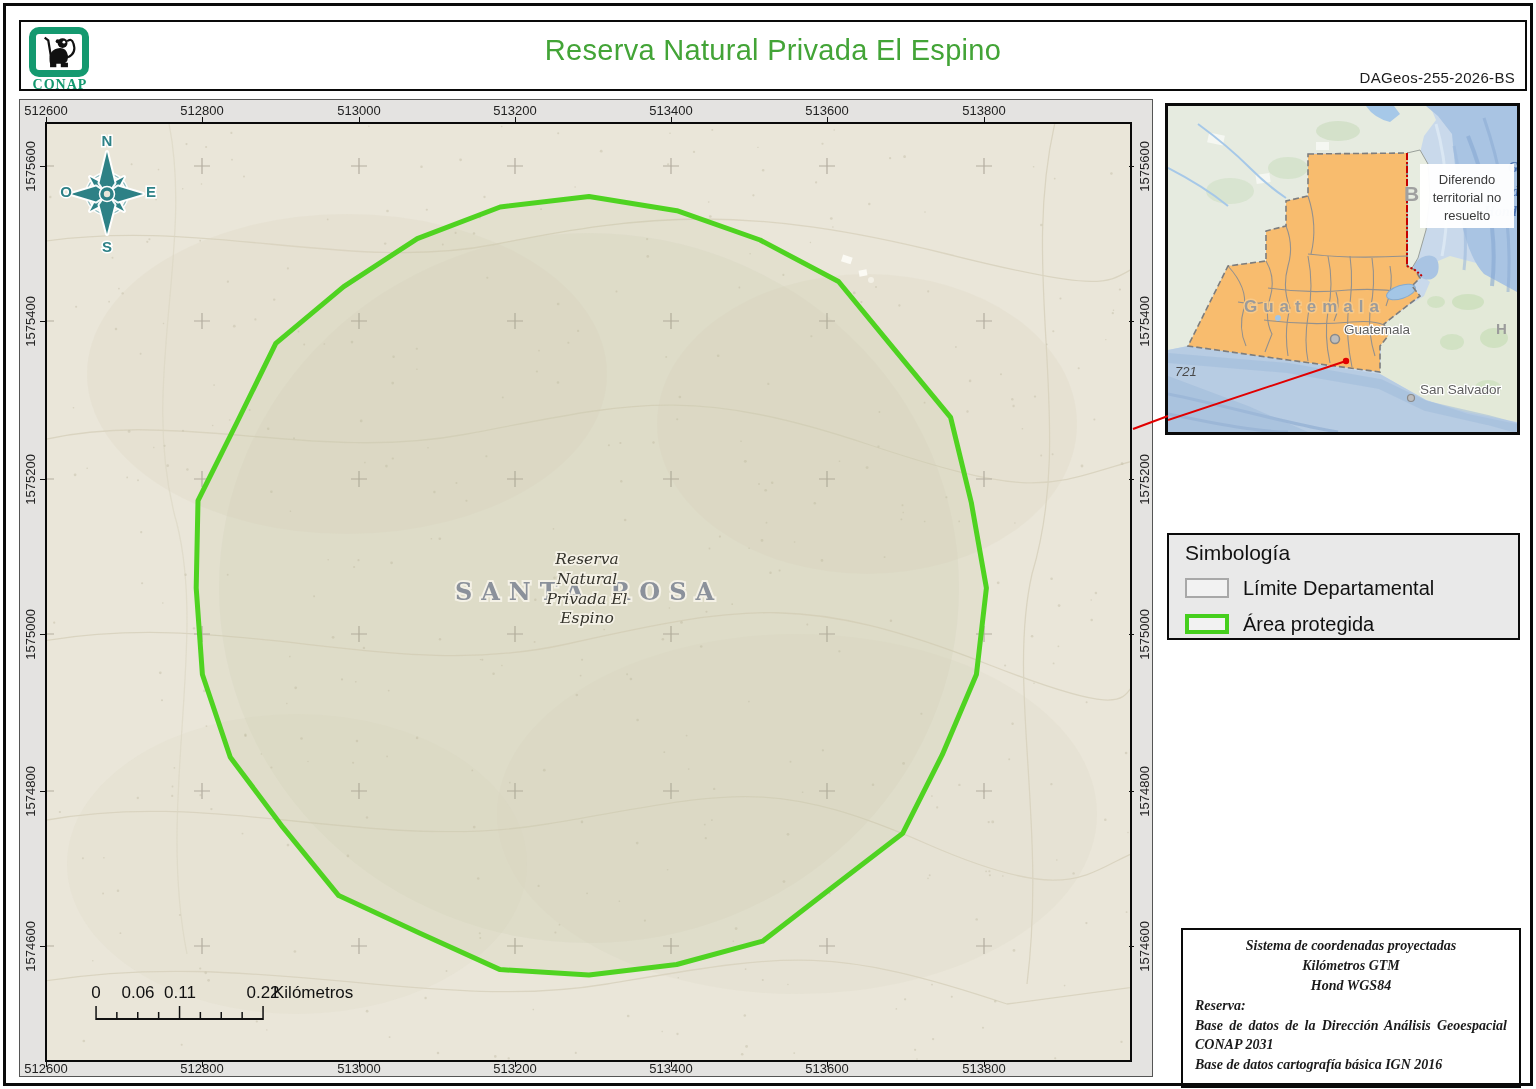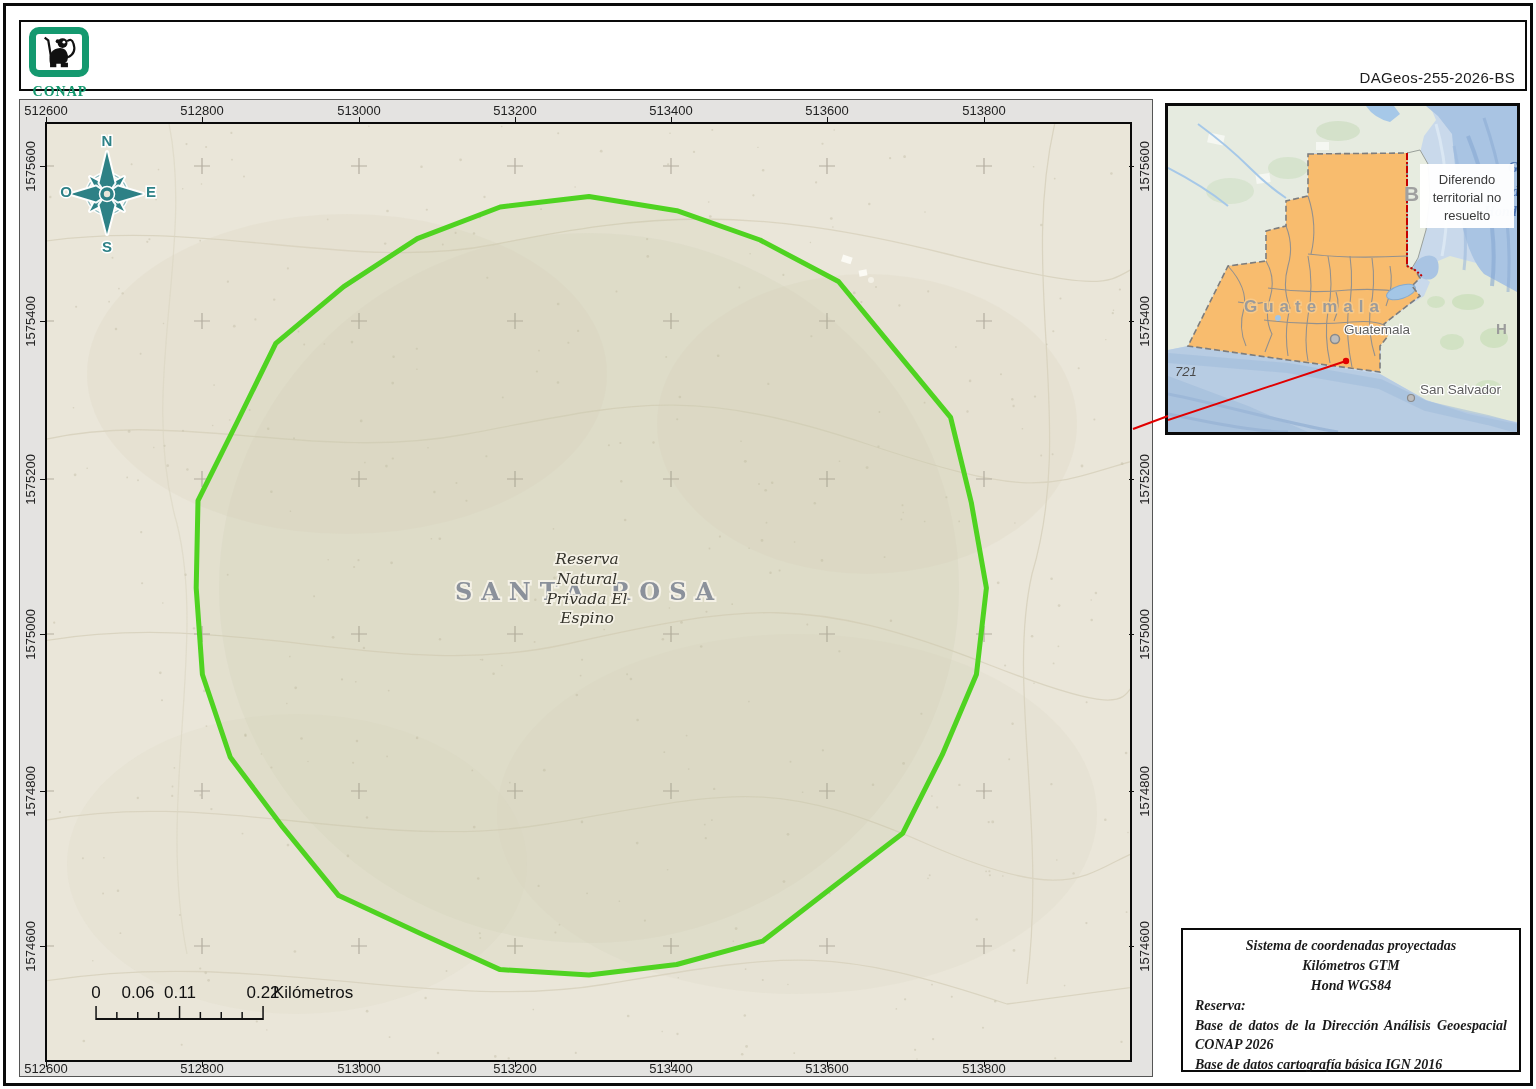--- a/index.html
+++ b/index.html
@@ -7,21 +7,21 @@
         font-family:"Liberation Sans",sans-serif;}
   .page-border{position:absolute;left:3px;top:3px;right:3px;bottom:3px;border:3px solid #0a0a0a;pointer-events:none;z-index:50;}
 
   
   .header{position:absolute;left:19px;top:20px;width:1508px;height:71px;border:2px solid #0a0a0a;
           background:#fff;box-sizing:border-box;z-index:5;}
   .logo{position:absolute;left:8px;top:5px;width:66px;}
   .logo-box{width:60px;height:50px;border:7px solid #14996f;border-radius:10px;background:#fff;
             box-sizing:border-box;display:flex;align-items:center;justify-content:center;}
   .logo-text{width:62px;text-align:center;font-family:"Liberation Serif",serif;font-weight:bold;
-             font-size:14px;color:#14996f;letter-spacing:1px;margin-top:7px;}
+             font-size:14px;color:#14996f;letter-spacing:1px;margin-top:0px;}
   .title{position:absolute;left:0;right:0;top:12px;margin:0;text-align:center;font-weight:400;
          font-size:29px;color:#43a437;letter-spacing:0.3px;}
   .doc-code{position:absolute;right:10px;bottom:3px;font-size:15px;color:#1c1c1c;letter-spacing:.3px;}
 
   
   .map-frame{position:absolute;left:19px;top:99px;width:1134px;height:978px;background:#e4e3e1;
              border:1px solid #555;box-sizing:border-box;}
   .map-canvas{position:absolute;left:25px;top:22px;width:1083px;height:936px;border:2px solid #0a0a0a;
               background:#eae6d9;}
   .xlab{position:absolute;width:60px;text-align:center;font-size:13px;color:#222;}
@@ -63,21 +63,21 @@
           border:2px solid #0a0a0a;box-sizing:border-box;}
   .legend-title{position:absolute;left:16px;top:6px;font-size:21px;color:#111;}
   .legend-row{position:absolute;left:16px;height:26px;display:flex;align-items:center;}
   .legend-row.r1{top:40px;} .legend-row.r2{top:76px;}
   .sw{display:inline-block;width:44px;height:20px;background:#f2f2f2;box-sizing:border-box;margin-right:14px;}
   .sw-gray{border:2px solid #a8a8a8;}
   .sw-green{border:4px solid #45cf1d;}
   .legend-label{font-size:20px;color:#111;}
 
   
-  .info-box{position:absolute;left:1181px;top:928px;width:340px;height:144px;border:2px solid #0a0a0a;
+  .info-box{position:absolute;left:1181px;top:928px;width:340px;height:160px;border:2px solid #0a0a0a;
             box-sizing:border-box;background:#fff;padding:6px 12px;
             font-family:"Liberation Serif",serif;font-weight:bold;font-style:italic;
             font-size:14px;color:#1a1a1a;line-height:1.42;}
   .info-box .c{text-align:center;}
   .info-box .l{text-align:left;}
   .info-box .j{text-align:justify;text-align-last:justify;}
 </style>
 </head>
 <body>
 
@@ -93,20 +93,21 @@
           <circle cx="27" cy="9" r="5.5" fill="#111"></circle>
           <circle cx="28.5" cy="8" r="1.6" fill="#fff"></circle>
           <circle cx="21.5" cy="7" r="2.2" fill="#111"></circle>
           <path d="M33,25 Q43,20 39,9 Q37,3 32,7" stroke="#111" stroke-width="2.4" fill="none"></path>
           <rect x="13" y="31" width="7" height="5" fill="#111"></rect>
           <rect x="25" y="31" width="8" height="5" fill="#111"></rect>
         </svg>
       </div>
       <div class="logo-text">CONAP</div>
     </div>
+    <h1 class="title">Reserva Natural Privada El Espino</h1>
     <div class="doc-code">DAGeos-255-2026-BS</div>
   </header>
 
   <div class="map-frame" id="map-frame">
     <div class="map-canvas">
       <svg id="map-svg" width="1083" height="936" viewBox="0 0 1083 936">
         <g fill="#ddd8c5">
           <ellipse cx="300" cy="250" rx="260" ry="160" opacity="0.30"></ellipse>
           <ellipse cx="820" cy="300" rx="210" ry="150" opacity="0.30"></ellipse>
           <ellipse cx="750" cy="690" rx="300" ry="180" opacity="0.26"></ellipse>
@@ -786,23 +787,34 @@
       <text class="in-country" x="76" y="206">Guatemala</text>
       <circle cx="167" cy="233" r="4.5" fill="#bdbdbd" stroke="#8a8a8a" stroke-width="1.5"></circle>
       <text class="in-city" x="176" y="228">Guatemala</text>
       <circle cx="243" cy="292" r="3.5" fill="#bdbdbd" stroke="#8a8a8a" stroke-width="1.2"></circle>
       <text class="in-city" x="252" y="288">San Salvador</text>
       <text class="in-road" x="7" y="270">721</text>
       <text class="in-hon" x="328" y="228">H o</text>
     </svg>
   </div>
 
+  <div class="legend">
+    <div class="legend-title">Simbología</div>
+    <div class="legend-row r1">
+      <span class="sw sw-gray"></span>
+      <span class="legend-label">Límite Departamental</span>
+    </div>
+    <div class="legend-row r2">
+      <span class="sw sw-green"></span>
+      <span class="legend-label">Área protegida</span>
+    </div>
+  </div>
 
   <div class="info-box">
     <div class="c">Sistema de coordenadas proyectadas</div>
     <div class="c">Kilómetros GTM</div>
     <div class="c">Hond WGS84</div>
     <div class="l">Reserva:</div>
     <div class="j">Base de datos de la Dirección Análisis Geoespacial</div>
-    <div class="l">CONAP 2026</div>
+    <div class="l">CONAP 2031</div>
     <div class="l">Base de datos cartografía básica IGN 2016</div>
   </div>
 </div>
 
 </body></html>

